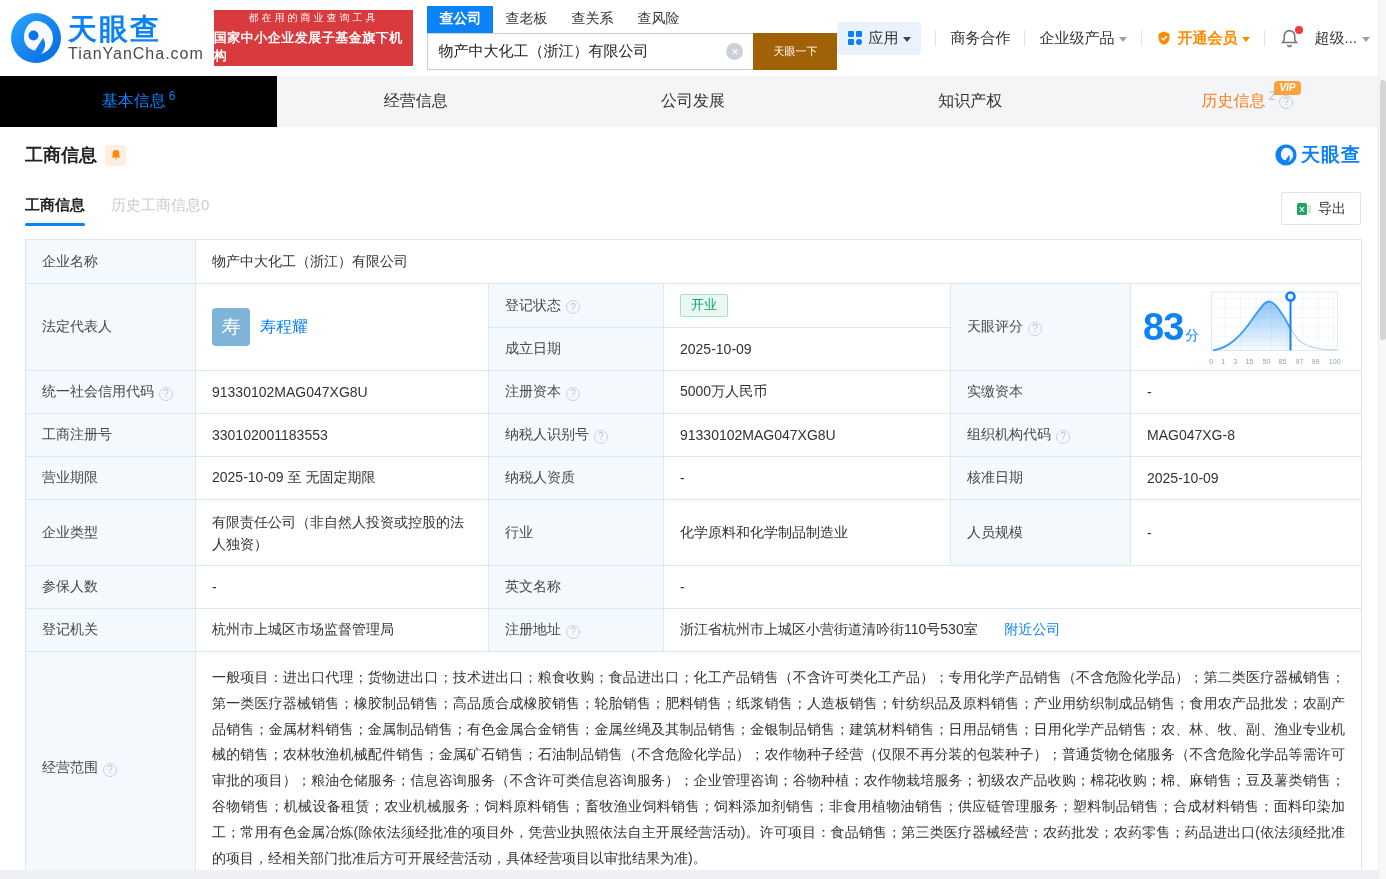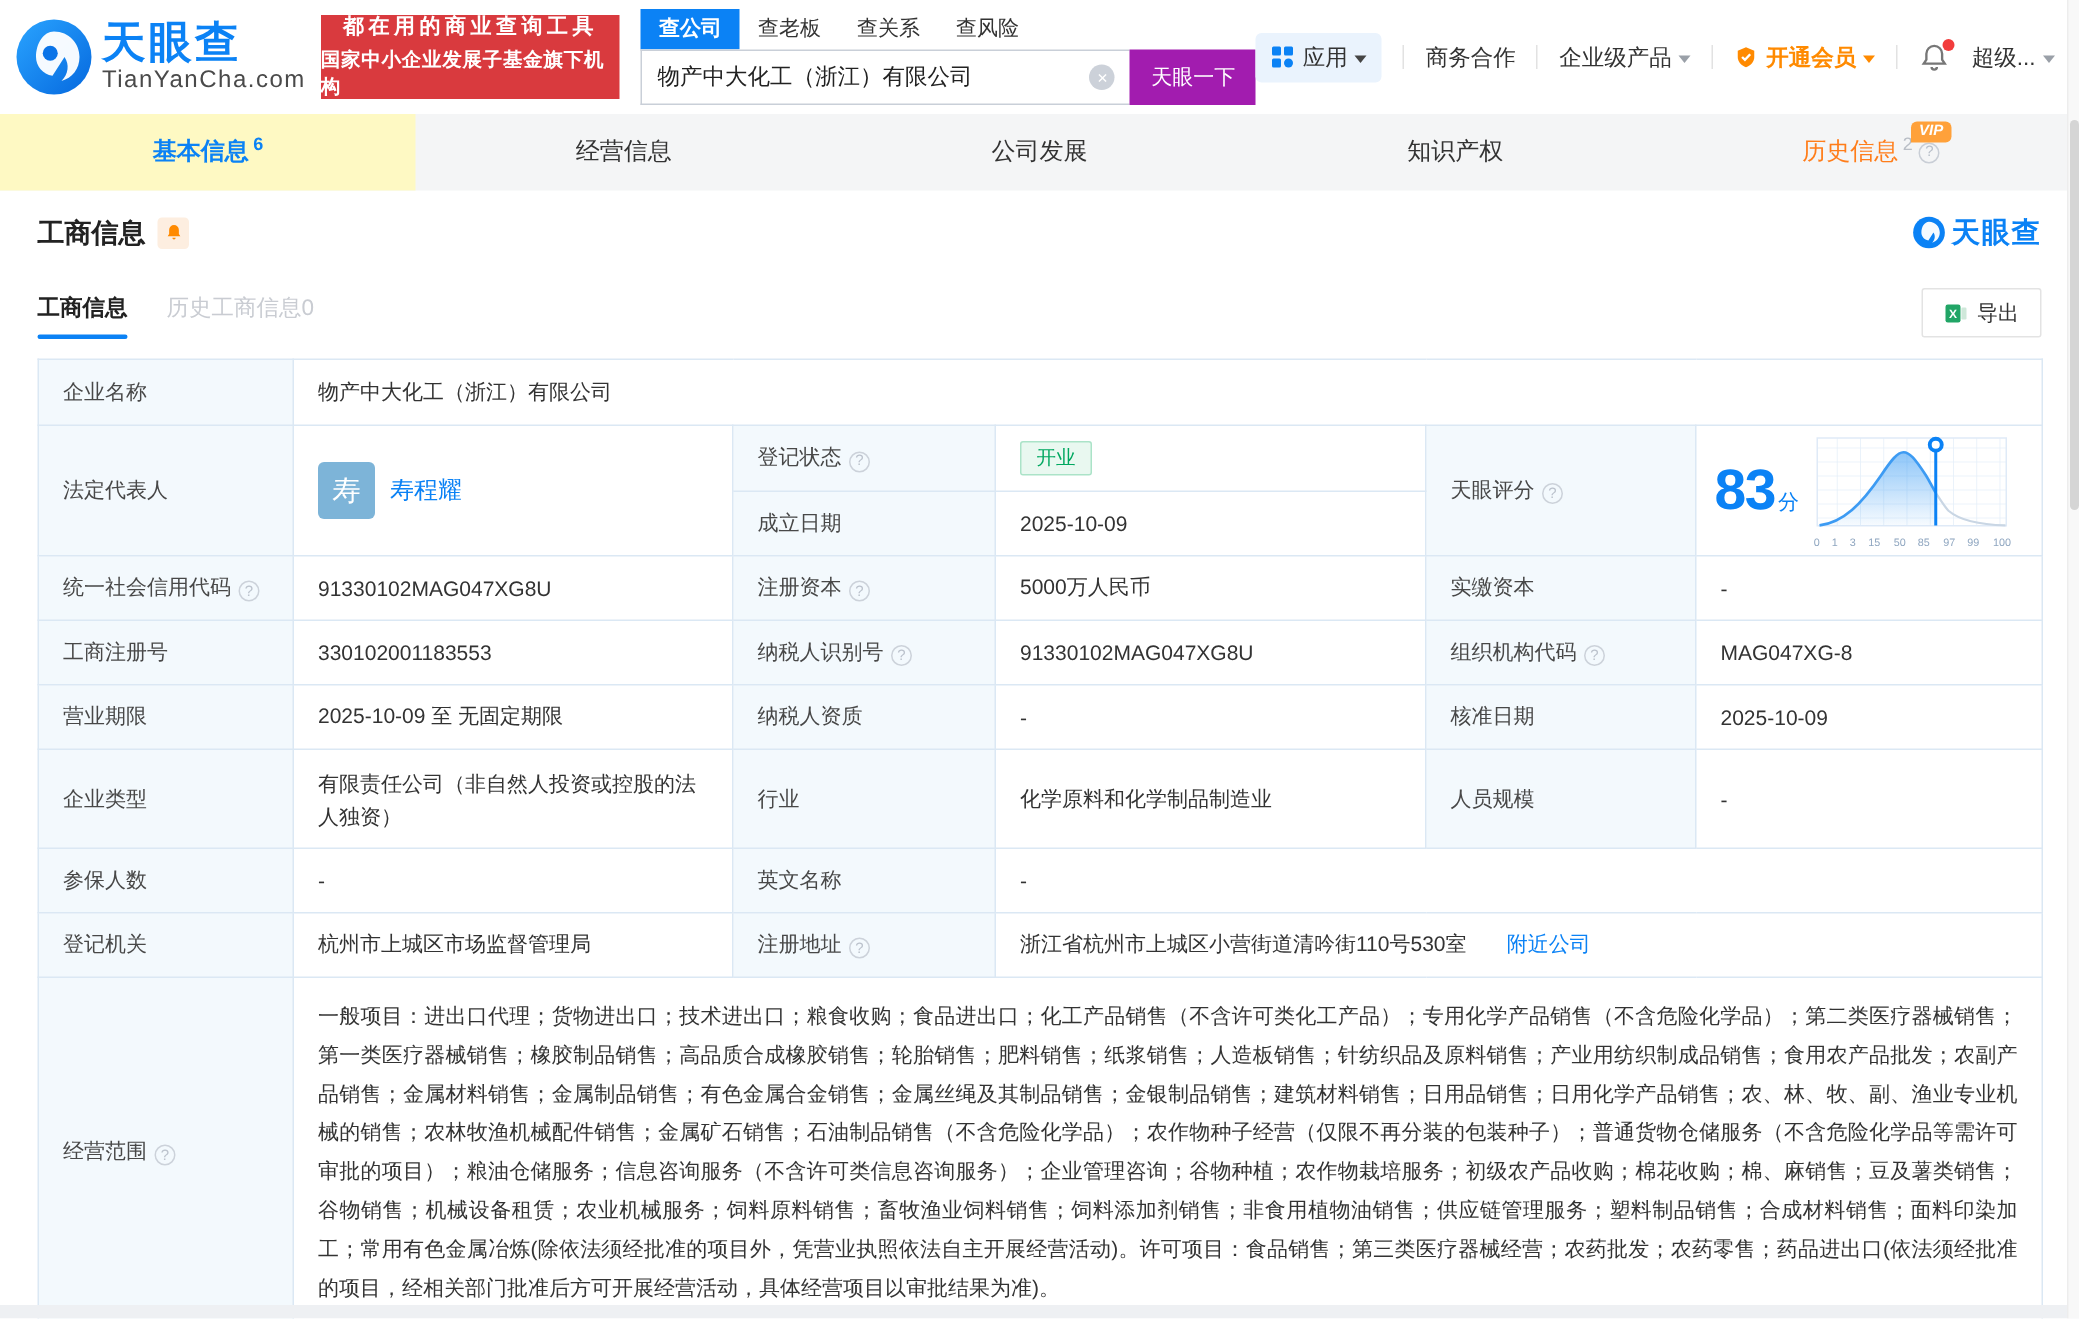--- a/index.html
+++ b/index.html
@@ -11,52 +11,52 @@
   .page { width:1386px; height:879px; position:relative; background:#fff; }
 
   
   .topbar { height:76px; display:flex; align-items:center; padding:0 16px 0 10px; background:#fff; }
   .logo { display:flex; align-items:center; cursor:pointer; }
   .logo-text { margin-left:6px; }
   .logo-brand { font-size:29px; font-weight:bold; color:#0b82f5; line-height:30px; letter-spacing:2px; }
   .logo-domain { font-size:16px; color:#4a4a4a; letter-spacing:1px; margin-top:1px; }
   .slogan { margin-left:10px; width:218px; height:56px; background:#d93a3e; color:#fff;
     display:flex; flex-direction:column; justify-content:center; align-items:center; }
-  .slogan .l1 { font-size:14px; font-weight:bold; letter-spacing:3px; }
+  .slogan .l1 { font-size:10px; font-weight:normal; letter-spacing:3px; }
   .slogan .l2 { font-size:13px; font-weight:bold; margin-top:4px; letter-spacing:0.5px; }
 
   .search-area { margin-left:14px; width:448px; }
   .search-tabs { display:flex; align-items:flex-end; height:27px; }
   .search-tab { font-size:14px; color:#333; padding:4px 12px 5px; cursor:pointer; }
   .search-tab.active { background:#0b82f5; color:#fff; font-weight:bold; }
   .search-box { display:flex; height:37px; }
   .search-input-wrap { flex:1; border:1px solid #c9cfd8; border-right:none; display:flex; align-items:center; background:#fff; }
   .search-input { flex:1; border:none; outline:none; font-size:15px; color:#222; padding:0 10px;
     font-family:"Liberation Sans","DejaVu Sans",sans-serif; }
   .clear-btn { width:17px; height:17px; border-radius:50%; background:#ccd1d9; color:#fff; font-size:12px;
     display:flex; align-items:center; justify-content:center; margin-right:10px; cursor:pointer; line-height:1; }
-  .search-btn { width:84px; background:#a21caf; color:#fff; border:none; font-size:14px; cursor:pointer;
+  .search-btn { width:84px; background:#a16207; color:#fff; border:none; font-size:11px; cursor:pointer;
     font-family:"Liberation Sans","DejaVu Sans",sans-serif; }
 
   .top-menu { margin-left:auto; display:flex; align-items:center; gap:14px; font-size:15px; color:#333; }
   .menu-item { display:flex; align-items:center; gap:5px; cursor:pointer; white-space:nowrap; }
   .menu-item.apps { background:#eaf3fd; border-radius:4px; padding:7px 10px; }
   .menu-item.vip-item { color:#ff8a00; font-weight:bold; }
   .vsep { width:1px; height:16px; background:#e2e2e2; }
   .caret { width:0; height:0; border-left:4px solid transparent; border-right:4px solid transparent; border-top:5px solid #9aa0a8; margin-top:2px; }
   .caret.dark { border-top-color:#444; }
   .caret.orange { border-top-color:#ff8a00; }
   .bell-wrap { position:relative; display:flex; align-items:center; cursor:pointer; }
   .red-dot { position:absolute; top:-2px; right:-3px; width:8px; height:8px; border-radius:50%; background:#f23c3c; }
 
   
   .nav-tabs { height:51px; background:#f4f5f6; display:flex; }
   .nav-tab { flex:1; display:flex; align-items:center; justify-content:center; font-size:16px; color:#333;
     cursor:pointer; position:relative; }
-  .nav-tab.active { background:#fef9c3; color:#0b82f5; font-weight:bold; }
+  .nav-tab.active { background:#000000; color:#0b82f5; font-weight:normal; }
   .nav-badge { font-size:12px; color:#0b82f5; vertical-align:super; margin-left:3px; position:relative; top:-6px; }
   .nav-tab.history { color:#ff7d1a; }
   .nav-tab.history .nav-badge { color:#b9bec6; }
   .q-icon { width:14px; height:14px; border-radius:50%; border:1px solid #c9ced6; color:#b9c0ca; font-size:10px;
     display:inline-flex; align-items:center; justify-content:center; margin-left:4px; }
   .vip-tag { position:absolute; top:5px; left:50%; margin-left:27px; background:#ffa13a; color:#fff;
     font-size:10px; font-weight:bold; font-style:italic; padding:1px 5px 2px; border-radius:4px 4px 4px 0; }
 
   
   .content { padding:0 25px; }

